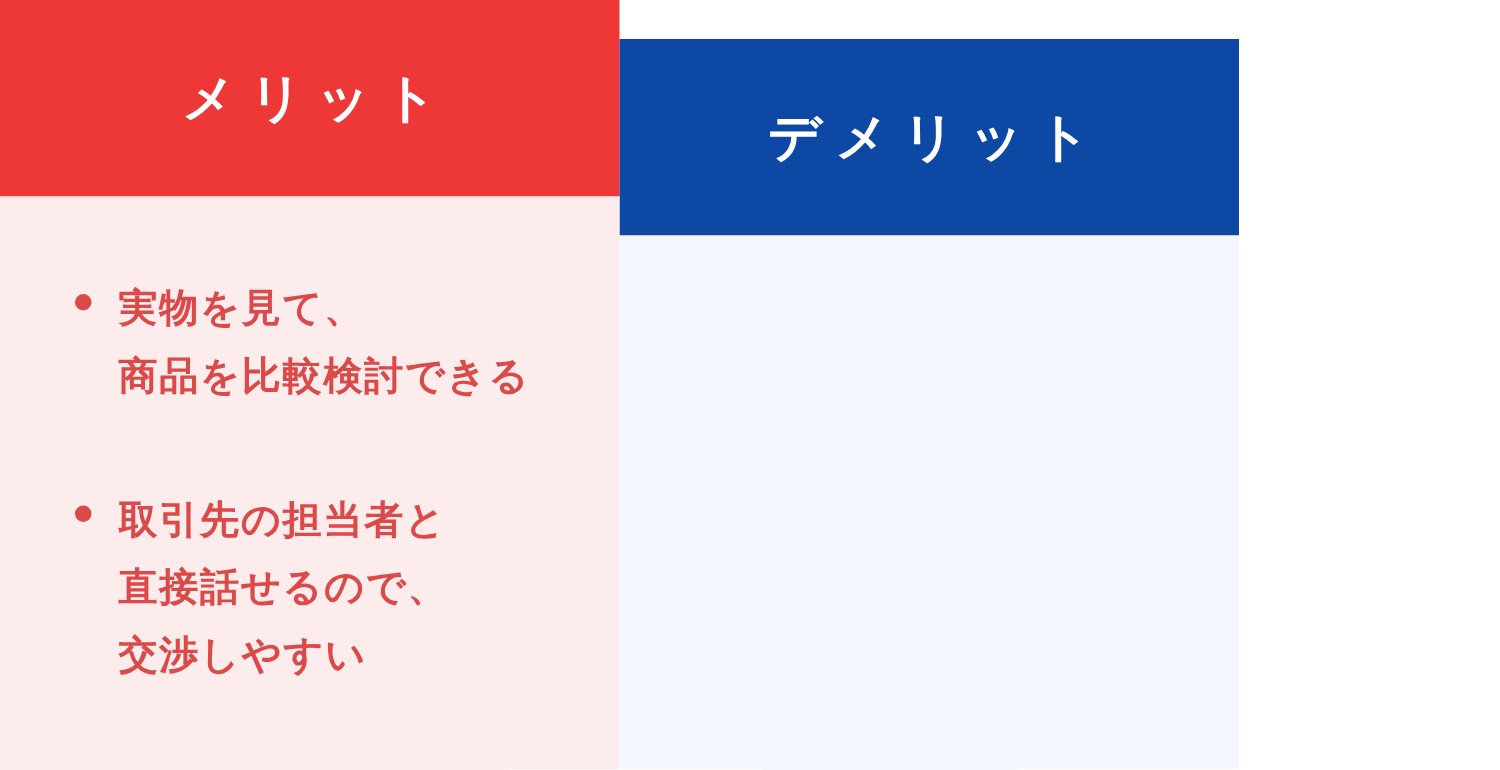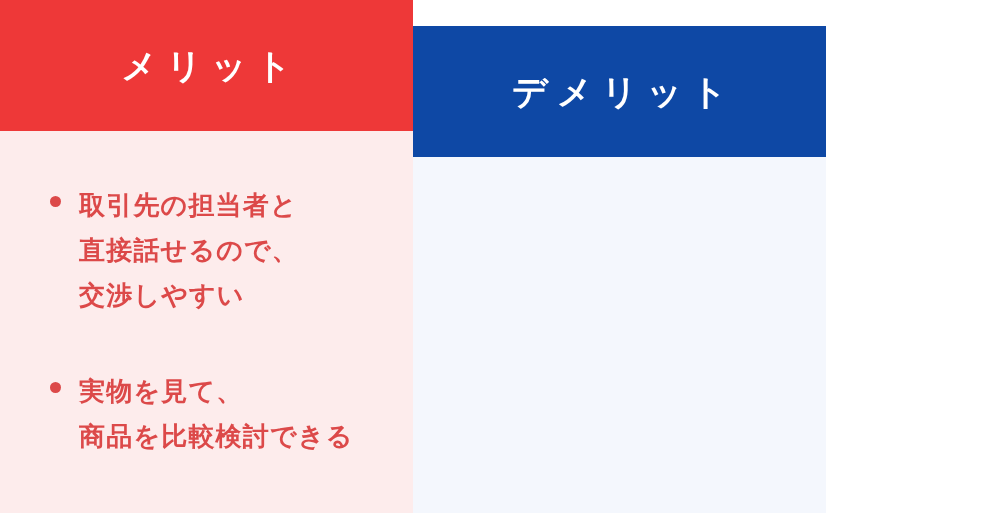--- a/index.html
+++ b/index.html
@@ -100,28 +100,28 @@
 <div class="comparison-table">
 
   <div class="column">
     <div class="col-header header-merit">
       <span class="col-header-text">メリット</span>
     </div>
     <div class="col-body body-merit">
       <ul class="bullet-list">
         <li class="bullet-item">
           <span class="bullet-dot"></span>
+          <span class="bullet-text">実物を見て、
+商品を比較検討できる</span>
+        </li>
+        <li class="bullet-item">
+          <span class="bullet-dot"></span>
           <span class="bullet-text">取引先の担当者と
 直接話せるので、
 交渉しやすい</span>
-        </li>
-        <li class="bullet-item">
-          <span class="bullet-dot"></span>
-          <span class="bullet-text">実物を見て、
-商品を比較検討できる</span>
         </li>
       </ul>
     </div>
   </div>
 
   <div class="column">
     <div class="col-header header-demerit">
       <span class="col-header-text">デメリット</span>
     </div>
     <div class="col-body body-demerit">

